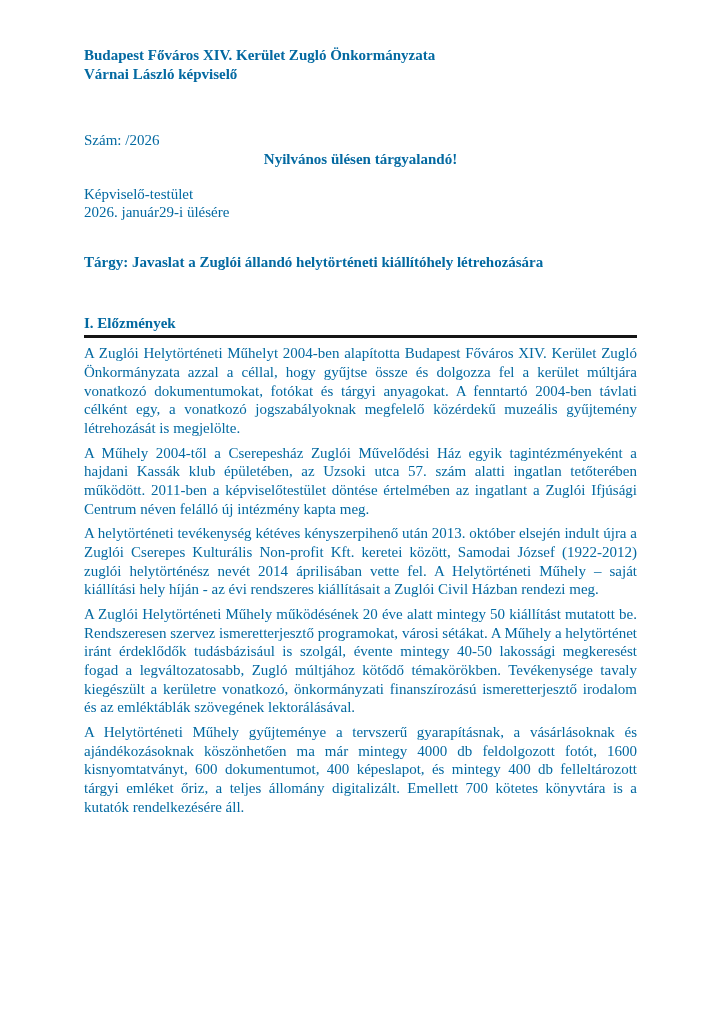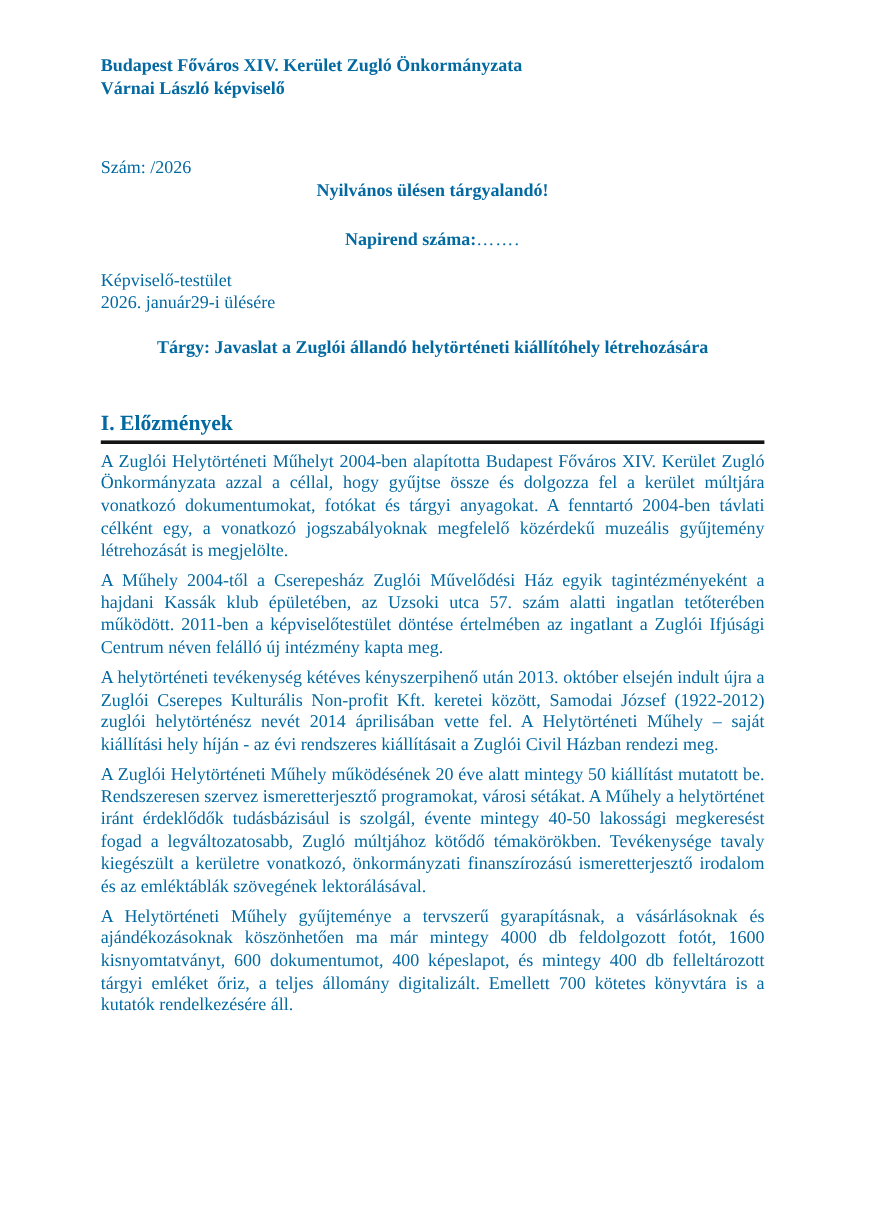--- a/index.html
+++ b/index.html
@@ -37,27 +37,26 @@
   .meeting-block {
     text-align: left;
     margin-top: 16px;
   }
   .salutation {
     text-align: center;
     font-weight: bold;
     margin-top: 14px;
   }
   .subject-line {
-    text-align: center;
     font-weight: bold;
-    margin-top: 18px;
+    margin-top: 31px;
   }
   .section-heading {
     font-weight: bold;
-    font-size: 18px;
+    font-size: 15px;
     margin: 42px 0 0 0;
     padding-bottom: 3px;
     border-bottom: 3px solid #151515;
   }
   p.body-par {
     text-align: justify;
     margin: 6px 0 0 0;
   }
 </style>
 </head>
@@ -67,23 +66,20 @@
 
   <div class="header-block">
     <div class="header-line">Budapest Főváros XIV. Kerület Zugló Önkormányzata</div>
     <div class="header-line">Várnai László képviselő</div>
   </div>
 
   <div class="case-number">Szám: /2026</div>
 
   <div class="session-note">Nyilvános ülésen tárgyalandó!</div>
 
-  <div class="agenda-line">
-    <span class="agenda-label">Napirend száma:</span><span class="agenda-dots">…….</span>
-  </div>
 
   <div class="meeting-block">
     <div>Képviselő-testület</div>
     <div>2026. január29-i ülésére</div>
   </div>
 
 
   <div class="subject-line">Tárgy: Javaslat a Zuglói állandó helytörténeti kiállítóhely létrehozására</div>
 
   <h2 class="section-heading">I. Előzmények</h2>

